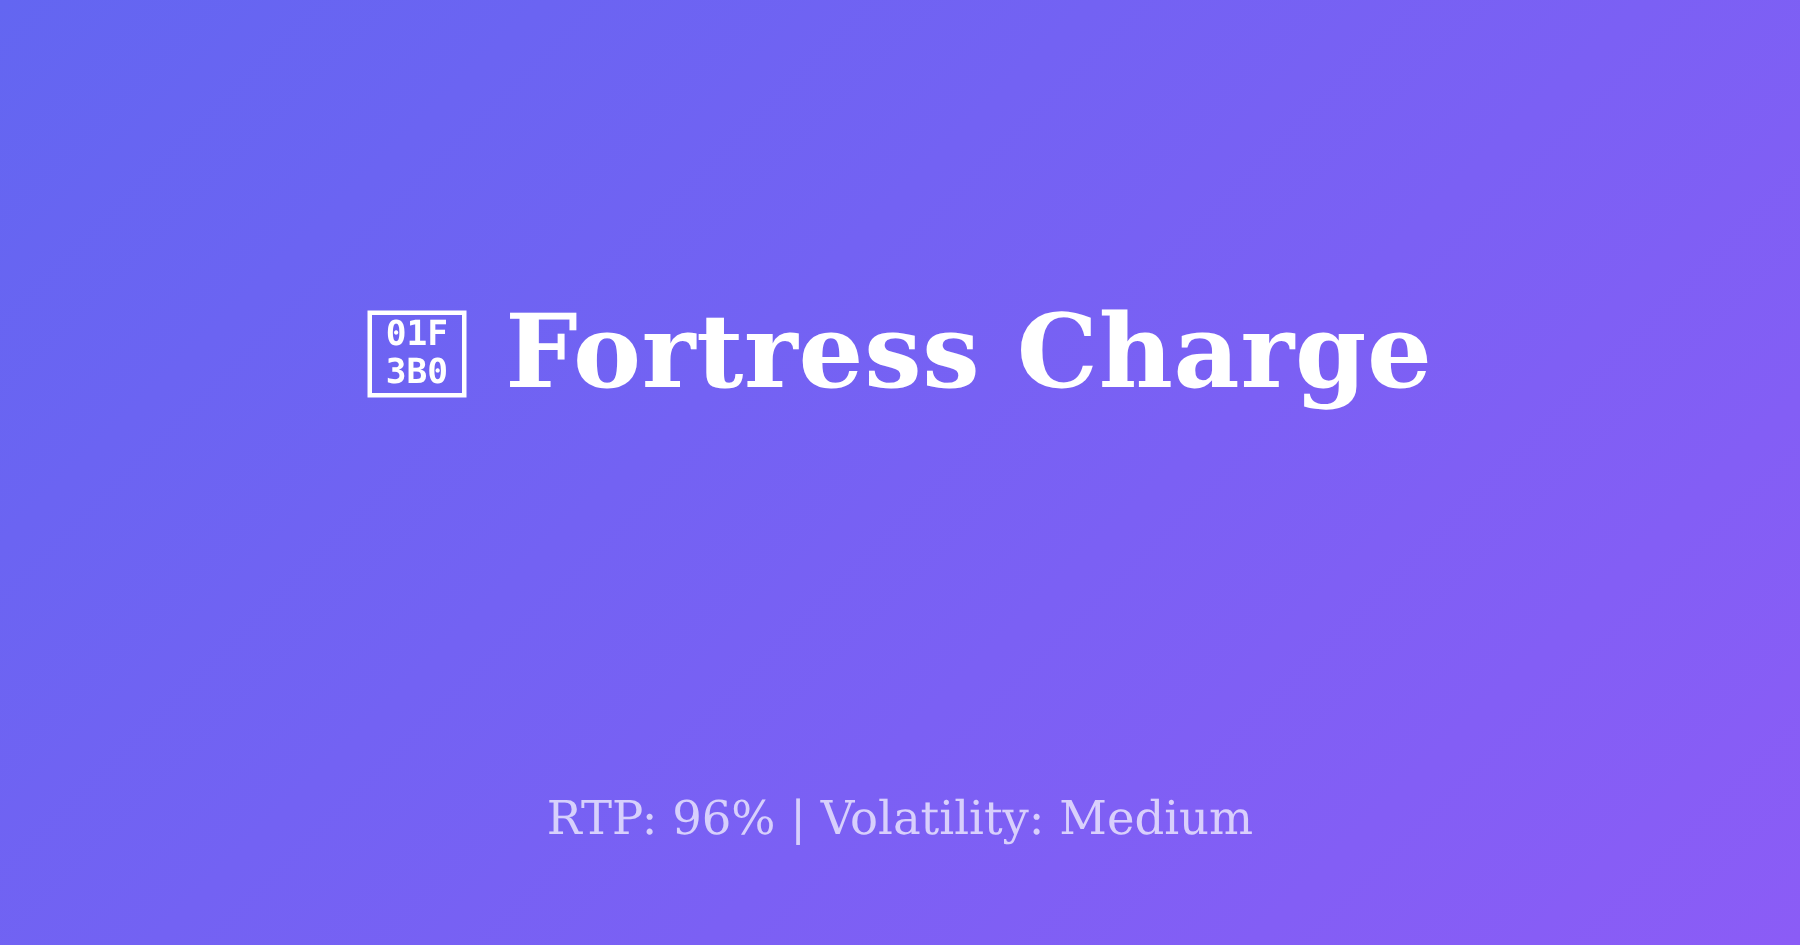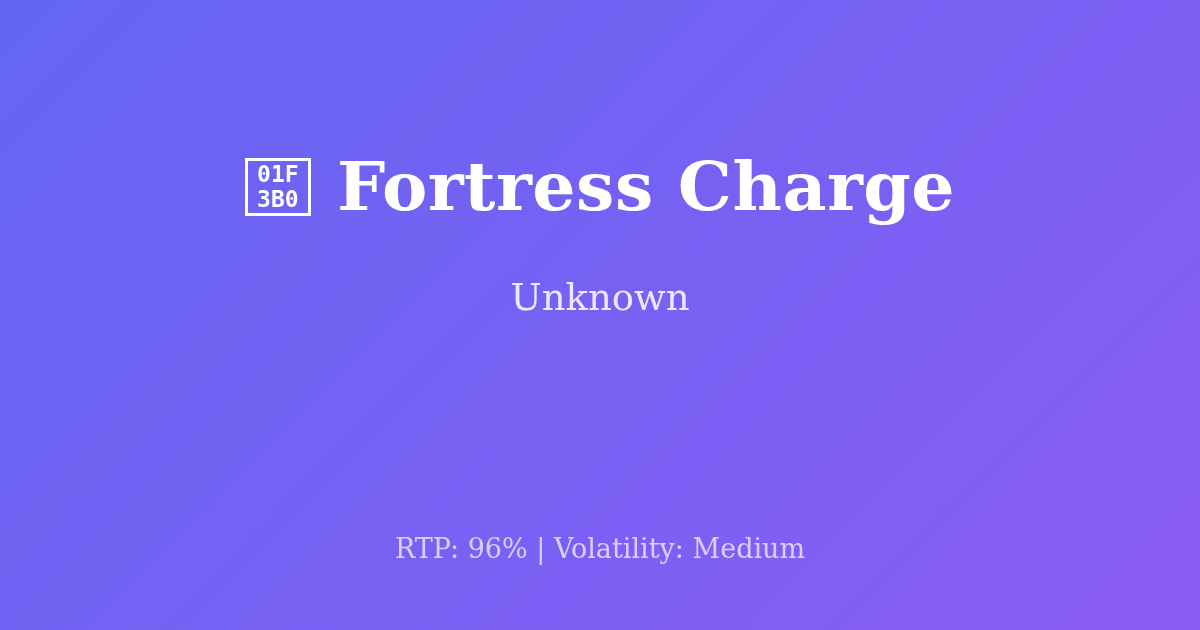--- a/index.html
+++ b/index.html
@@ -91,21 +91,21 @@
 
   
   .footer-meta {
     position: absolute;
     left: 0;
     right: 0;
     bottom: 66px;
     text-align: center;
     color: rgba(255, 255, 255, 0.70);
     font-family: "DejaVu Serif", "Liberation Serif", serif;
-    font-size: 27px;
+    font-size: 31px;
     font-weight: normal;
     white-space: nowrap;
   }
 </style>
 </head>
 <body>
 
 <div id="og-card">
 
   <div class="hero">
@@ -114,19 +114,18 @@
 
       <div class="tofu-glyph">
         <span>01F</span>
         <span>3B0</span>
       </div>
 
       <div class="title-text">Fortress Charge</div>
 
     </div>
 
-    <div class="subtitle">Unknown</div>
 
   </div>
 
   <div class="footer-meta">RTP: 96% | Volatility: Medium</div>
 
 </div>
 
 </body></html>

